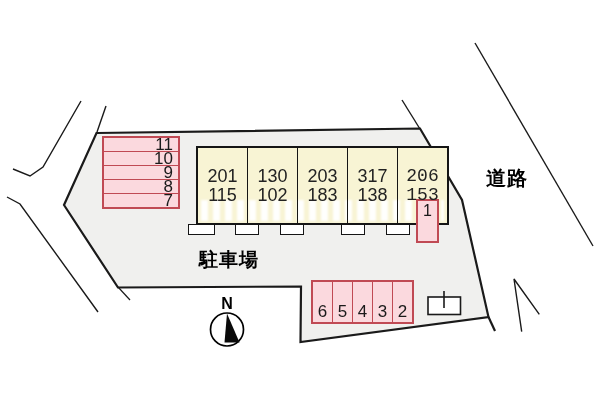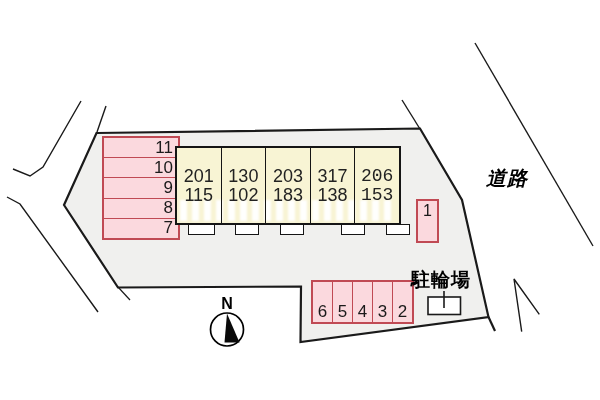--- a/index.html
+++ b/index.html
@@ -3,46 +3,46 @@
 <meta charset="utf-8">
 <style>
   html,body{margin:0;padding:0;background:#fff;}
   .stage{
     position:relative;width:600px;height:400px;background:#ffffff;overflow:hidden;
     font-family:"Liberation Sans", sans-serif;color:#1a1a1a;
   }
   .stage svg{position:absolute;left:0;top:0;}
   .abs{position:absolute;box-sizing:border-box;}
   
-  .left-stack{left:102px;top:136px;width:78px;height:104px;border:2px solid #c04a54;background:#fbd9de;display:flex;flex-direction:column;}
+  .left-stack{left:102px;top:136px;width:78px;height:73px;border:2px solid #c04a54;background:#fbd9de;display:flex;flex-direction:column;}
   .left-stack .lrow{flex:1;border-bottom:1.5px solid #c04a54;position:relative;}
   .left-stack .lrow:last-child{border-bottom:none;}
   .left-stack .num{position:absolute;right:5px;top:50%;transform:translateY(-54%);font-size:17px;font-weight:500;line-height:1;}
   
   .bottom-row{left:311px;top:280px;width:103px;height:44px;border:2px solid #c04a54;background:#fbd9de;display:flex;}
   .bottom-row .bcell{flex:1;border-right:1.5px solid #c04a54;position:relative;}
   .bottom-row .bcell:last-child{border-right:none;}
   .bottom-row .num{position:absolute;left:50%;bottom:2px;transform:translateX(-50%);font-size:17px;font-weight:500;line-height:1;}
   
   .space-one{left:416px;top:199px;width:23px;height:44px;border:2px solid #c04a54;background:#fbd9de;}
   .space-one .num{position:absolute;left:50%;top:2px;transform:translateX(-50%);font-size:16px;font-weight:500;line-height:1;}
   
-  .building{left:175px;top:146px;width:226px;height:79px;border:2px solid #151515;background:#f8f4d4;display:flex;}
+  .building{left:196px;top:146px;width:253px;height:79px;border:2px solid #151515;background:#f8f4d4;display:flex;}
   .unit{flex:1;border-right:1.2px solid #151515;display:flex;align-items:center;justify-content:center;position:relative;z-index:1;}
   .unit:last-child{border-right:none;font-family:Liberation Mono, monospace;}
   .unit .nums{text-align:center;font-size:18px;line-height:19px;font-weight:500;color:#222;}
   .stripes{position:absolute;left:3px;right:3px;bottom:2px;height:21px;z-index:0;
     background:repeating-linear-gradient(90deg, rgba(255,255,255,.95) 0 7px, rgba(255,255,255,0) 7px 12px);
     filter:blur(1.1px);}
   .porch{top:224px;height:11px;background:#fff;border:1.5px solid #151515;z-index:3;}
   
   .lbl{position:absolute;font-weight:bold;color:#000;white-space:nowrap;letter-spacing:1px;}
   .lbl-chusha{left:199px;top:247px;font-size:19px;}
   .lbl-churin{left:411px;top:267px;font-size:19px;}
-  .lbl-road{left:486px;top:165px;font-size:20px;font-style:italic;}
+  .lbl-road{left:486px;top:165px;font-size:20px;}
   .lbl-north{left:227px;top:295px;font-size:16px;transform:translateX(-50%);letter-spacing:0;}
 </style>
 </head>
 <body>
 
 <div class="stage">
 
   <svg width="600" height="400" viewBox="0 0 600 400">
 
     <polygon points="96.5,133 420,128.5 462,200 488.5,317 300.5,342 301,286.5 118,287.5 64,205" fill="#f0f0ee" stroke="#1a1a1a" stroke-width="2.2" stroke-linejoin="miter"></polygon>
@@ -138,17 +138,17 @@
       </div>
     <div class="bcell">
         <span class="num">2</span>
       </div>
   </div>
 
   <div class="abs space-one">
     <span class="num">1</span>
   </div>
 
-  <div class="lbl lbl-churin">駐輪場</div>
+  <div class="lbl lbl-chusha">駐車場</div>
   <div class="lbl lbl-road">道路</div>
   <div class="lbl lbl-north">N</div>
 
 </div>
 
 </body></html>

